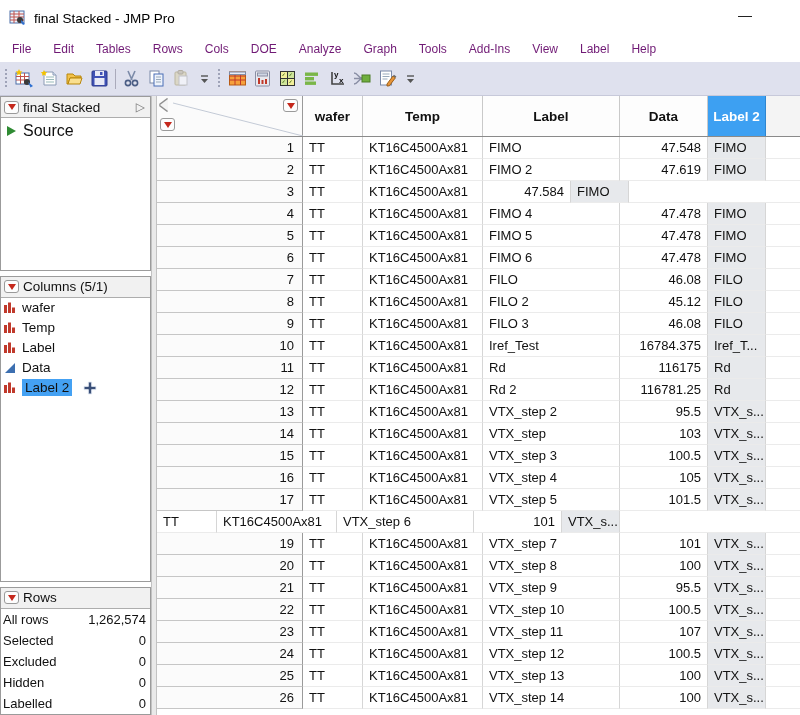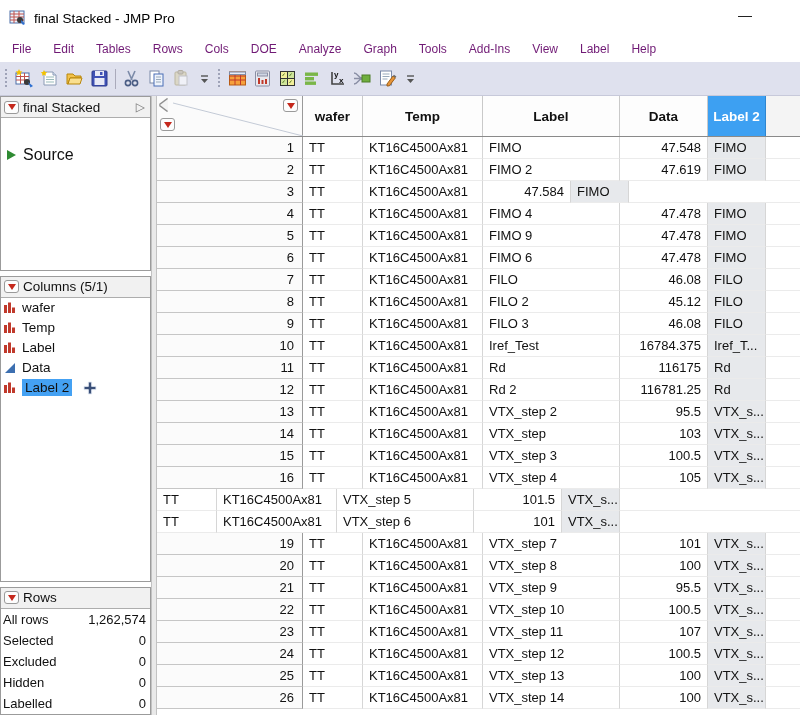--- a/index.html
+++ b/index.html
@@ -40,21 +40,21 @@
   .panel-columns { height:308px; margin-top:5px; }
   .panel-rows { height:129px; margin-top:5px; }
   .panel-header { height:21px; display:flex; align-items:center; gap:4px; padding:0 3px;
     background:#f1f1f1; border-bottom:1px solid #adadad; font-size:13.5px; }
   .red-tri-btn { width:15px; height:13px; border:1px solid #9a9a9a; border-radius:3px;
     background:#fdfdfd; display:flex; align-items:center; justify-content:center; flex:0 0 auto; }
   .red-tri { width:0; height:0; border-left:4px solid transparent;
     border-right:4px solid transparent; border-top:6px solid #c5281c; }
   .panel-header .chev { margin-left:auto; color:#777; font-size:12px; padding-right:2px; }
   .panel-body { font-size:13.5px; }
-  .src-row { display:flex; align-items:center; gap:7px; padding:4px 2px 0 6px;margin-top:24px; }
+  .src-row { display:flex; align-items:center; gap:7px; padding:4px 2px 0 6px; }
   .green-tri { width:0; height:0; border-top:5px solid transparent; border-bottom:5px solid transparent;
     border-left:9px solid #2f8b33; }
   .col-item { display:flex; align-items:center; gap:5px; height:20px; padding-left:2px; }
   .col-item svg { width:14px; height:14px; flex:0 0 auto; }
   .col-label { font-size:13.5px; }
   .col-label.selected { background:#44a1f3; padding:1px 3px; }
   .rows-stat { display:flex; height:21px; align-items:center; padding:0 4px 0 2px; font-size:13px; }
   .rows-stat .v { margin-left:auto; }
 
   
@@ -406,21 +406,21 @@
           <div class="cell w-temp">KT16C4500Ax81</div>
           <div class="cell w-label">FIMO 4</div>
           <div class="cell w-data num">47.478</div>
           <div class="cell w-label2 sel">FIMO</div>
           <div class="cell fill"></div>
         </div>
         <div class="grow">
           <div class="rownum">5</div>
           <div class="cell w-wafer">TT</div>
           <div class="cell w-temp">KT16C4500Ax81</div>
-          <div class="cell w-label">FIMO 9</div>
+          <div class="cell w-label">FIMO 5</div>
           <div class="cell w-data num">47.478</div>
           <div class="cell w-label2 sel">FIMO</div>
           <div class="cell fill"></div>
         </div>
         <div class="grow">
           <div class="rownum">6</div>
           <div class="cell w-wafer">TT</div>
           <div class="cell w-temp">KT16C4500Ax81</div>
           <div class="cell w-label">FIMO 6</div>
           <div class="cell w-data num">47.478</div>
@@ -511,20 +511,21 @@
         <div class="grow">
           <div class="rownum">16</div>
           <div class="cell w-wafer">TT</div>
           <div class="cell w-temp">KT16C4500Ax81</div>
           <div class="cell w-label">VTX_step 4</div>
           <div class="cell w-data num">105</div>
           <div class="cell w-label2 sel">VTX_s...</div>
           <div class="cell fill"></div>
         </div>
         <div class="grow">
+          <div class="rownum">17</div>
           <div class="cell w-wafer">TT</div>
           <div class="cell w-temp">KT16C4500Ax81</div>
           <div class="cell w-label">VTX_step 5</div>
           <div class="cell w-data num">101.5</div>
           <div class="cell w-label2 sel">VTX_s...</div>
           <div class="cell fill"></div>
         </div>
         <div class="grow">
           <div class="cell w-wafer">TT</div>
           <div class="cell w-temp">KT16C4500Ax81</div>

